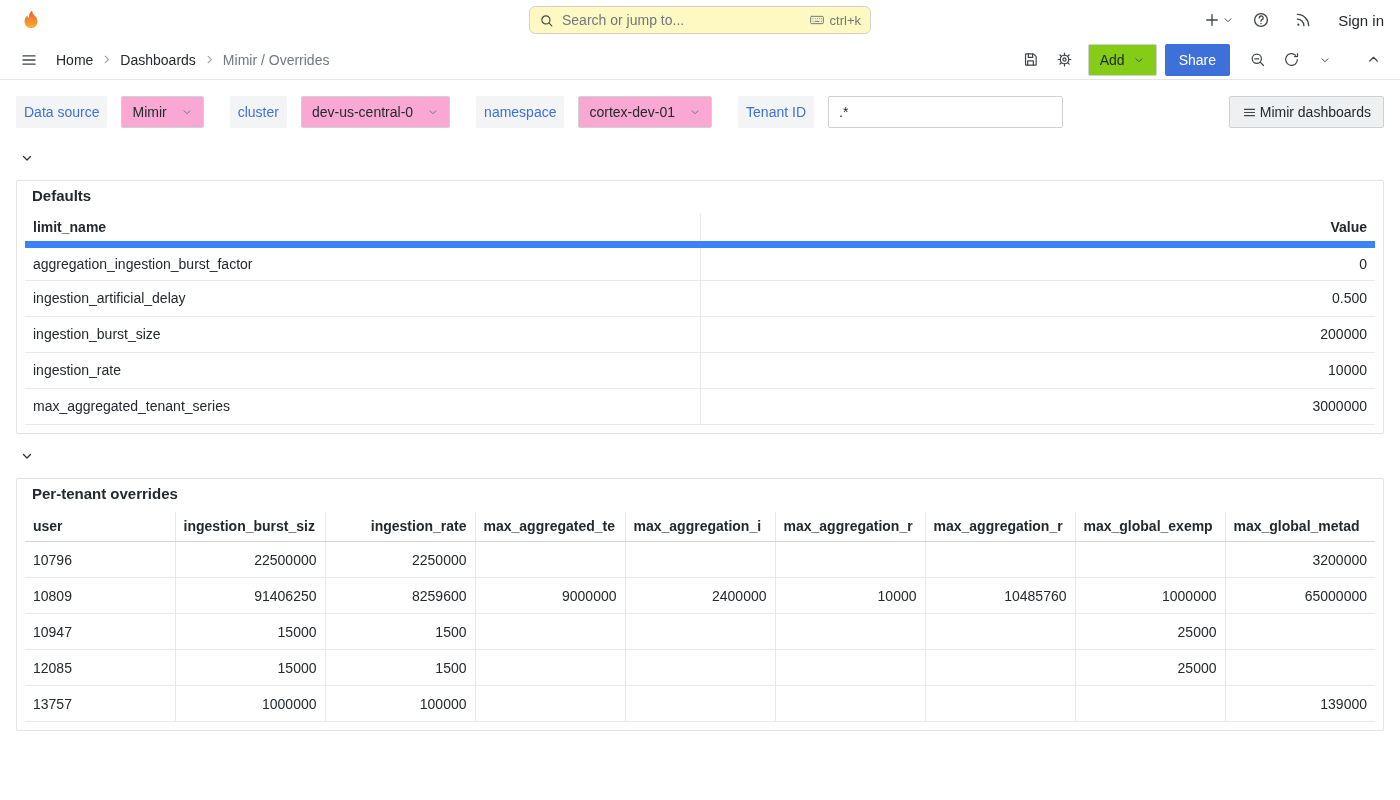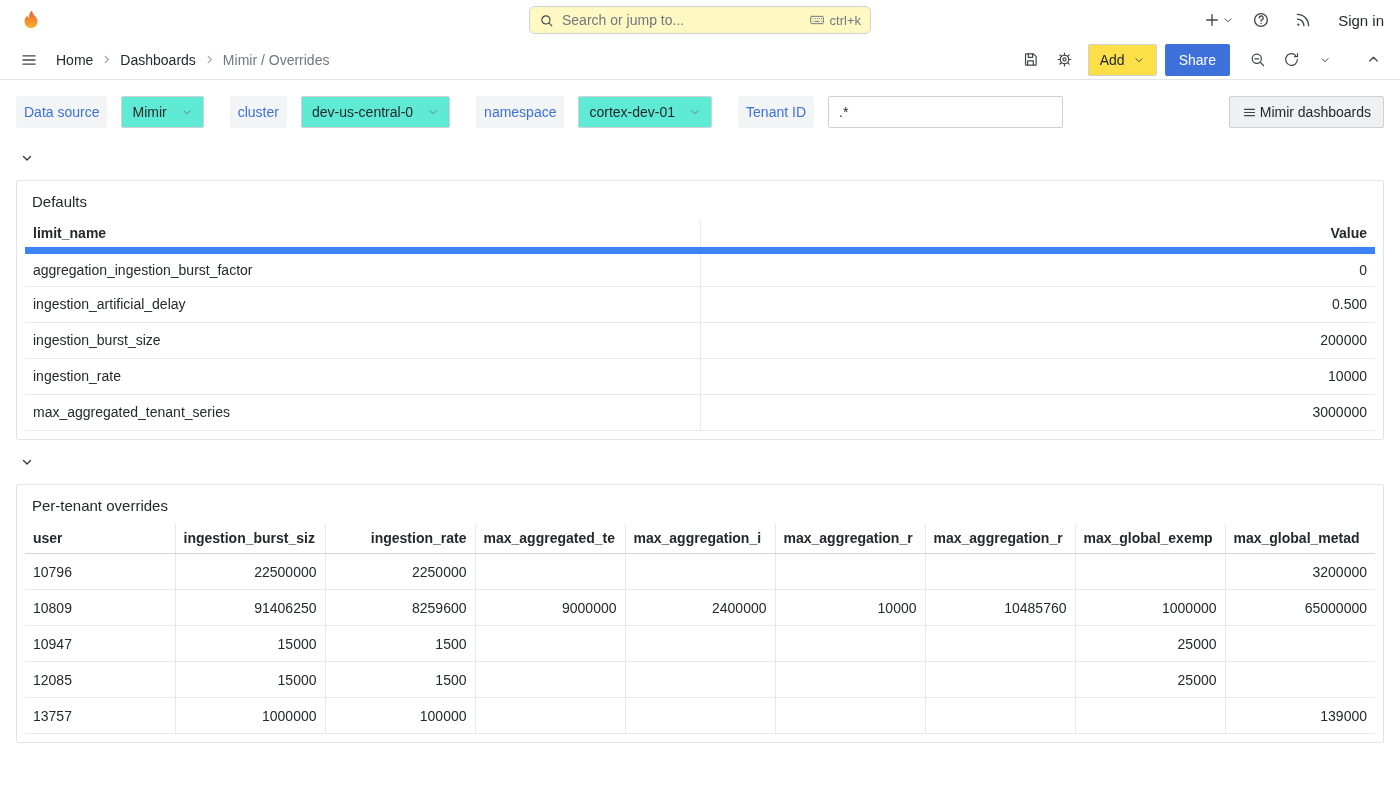--- a/index.html
+++ b/index.html
@@ -20,38 +20,38 @@
   .combo { display: flex; align-items: center; gap: 1px; background: none; border: none; cursor: pointer; color: #41464c; }
   .signin { font-size: 15px; color: #24292e; text-decoration: none; margin-left: 8px; background: none; border: none; cursor: pointer; }
 
   
   .navbar { height: 40px; display: flex; align-items: center; padding: 0 12px 0 14px; border-bottom: 1px solid #e4e5e7; }
   .crumbs { display: flex; align-items: center; gap: 7px; margin-left: 12px; font-size: 14px; }
   .crumb { background: none; border: none; font-size: 14px; color: #24292e; cursor: pointer; }
   .crumb.current { color: #707780; cursor: default; }
   .crumb-sep { color: #a4a8ad; }
   .nav-right { margin-left: auto; display: flex; align-items: center; gap: 4px; }
-  .btn-outline { height: 32px; display: inline-flex; align-items: center; gap: 8px; padding: 0 11px; border: 1px solid #d0d1d3; background: #fde047; border-radius: 2px; font-size: 14px; color: #24292e; cursor: pointer; margin: 0 4px; }
+  .btn-outline { height: 32px; display: inline-flex; align-items: center; gap: 8px; padding: 0 11px; border: 1px solid #d0d1d3; background: #84cc16; border-radius: 2px; font-size: 14px; color: #24292e; cursor: pointer; margin: 0 4px; }
   .btn-primary { height: 32px; display: inline-flex; align-items: center; padding: 0 14px; background: #3d71d9; border: none; border-radius: 2px; color: #fff; font-size: 14px; cursor: pointer; margin-right: 8px; }
   .timepicker { height: 32px; display: flex; align-items: center; gap: 7px; padding: 0 8px; background: none; border: none; font-size: 14px; color: #24292e; cursor: pointer; }
   .tz { color: #ed7d31; }
 
   
   .filters { display: flex; align-items: center; padding: 16px; gap: 26px; }
   .filter { display: flex; align-items: center; gap: 14px; }
   .filter-label { height: 32px; display: inline-flex; align-items: center; padding: 0 8px; background: #f3f4f5; border-radius: 2px; color: #3d71d9; white-space: nowrap; }
-  .select { height: 32px; display: inline-flex; align-items: center; gap: 14px; padding: 0 10px; border: 1px solid #d0d1d3; border-radius: 2px; background: #5eead4; cursor: pointer; white-space: nowrap; font-size: 14px; color: #24292e; }
+  .select { height: 32px; display: inline-flex; align-items: center; gap: 14px; padding: 0 10px; border: 1px solid #d0d1d3; border-radius: 2px; background: #f9a8d4; cursor: pointer; white-space: nowrap; font-size: 14px; color: #24292e; }
   .select .chev { color: #707780; }
   .text-input { width: 235px; height: 32px; border: 1px solid #d0d1d3; border-radius: 2px; padding: 0 10px; font: inherit; color: #24292e; background: #fff; }
   .dashboards-btn { margin-left: auto; height: 32px; display: inline-flex; align-items: center; gap: 3px; padding: 0 12px; background: #eef0f1; border: 1px solid #cfd0d2; border-radius: 2px; font-size: 14px; color: #24292e; cursor: pointer; }
 
   
   .row-toggle { display: flex; align-items: center; height: 20px; margin: 4px 16px 8px 20px; background: none; border: none; cursor: pointer; color: #2f343a; }
   .panel { margin: 12px 16px 0 16px; border: 1px solid #e2e3e5; border-radius: 2px; background: #fff; padding: 6px 8px 8px 8px; }
-  .panel-title { font-size: 15px; font-weight: normal; margin: 6px 0 10px 7px; cursor: pointer; display: inline-block; }
+  .panel-title { font-size: 15px; font-weight: bold; margin: 0 0 10px 7px; cursor: pointer; display: inline-block; }
 
   table { width: 100%; border-collapse: collapse; table-layout: fixed; font-size: 14px; }
   th { font-weight: bold; height: 30px; padding: 0 8px; white-space: nowrap; overflow: hidden; cursor: pointer; }
   td { height: 36px; padding: 0 8px; white-space: nowrap; overflow: hidden; }
   .al { text-align: left; }
   .ar { text-align: right; }
   .defaults th { border-bottom: 7px solid #3b82f6; }
   .defaults th:first-child, .defaults td:first-child { border-right: 1px solid #e8e9ea; width: 50%; }
   .defaults td { border-bottom: 1px solid #e8e9ea; }
   .overrides th { border-bottom: 1px solid #d4d5d7; border-right: 1px solid #e8e9ea; }

